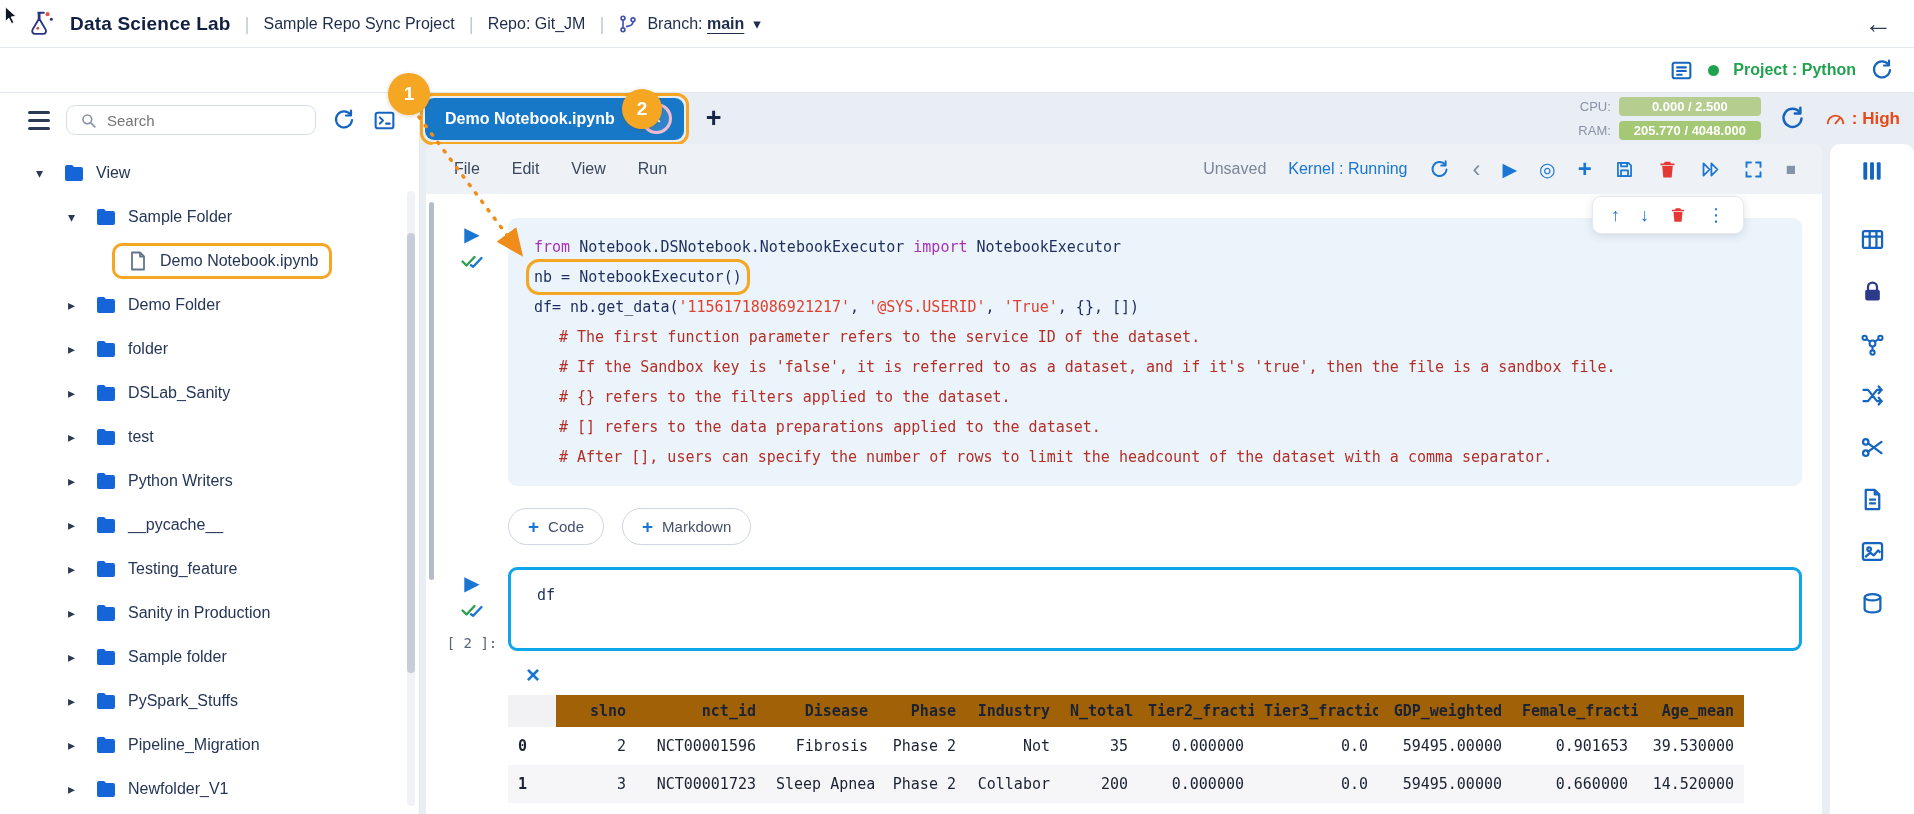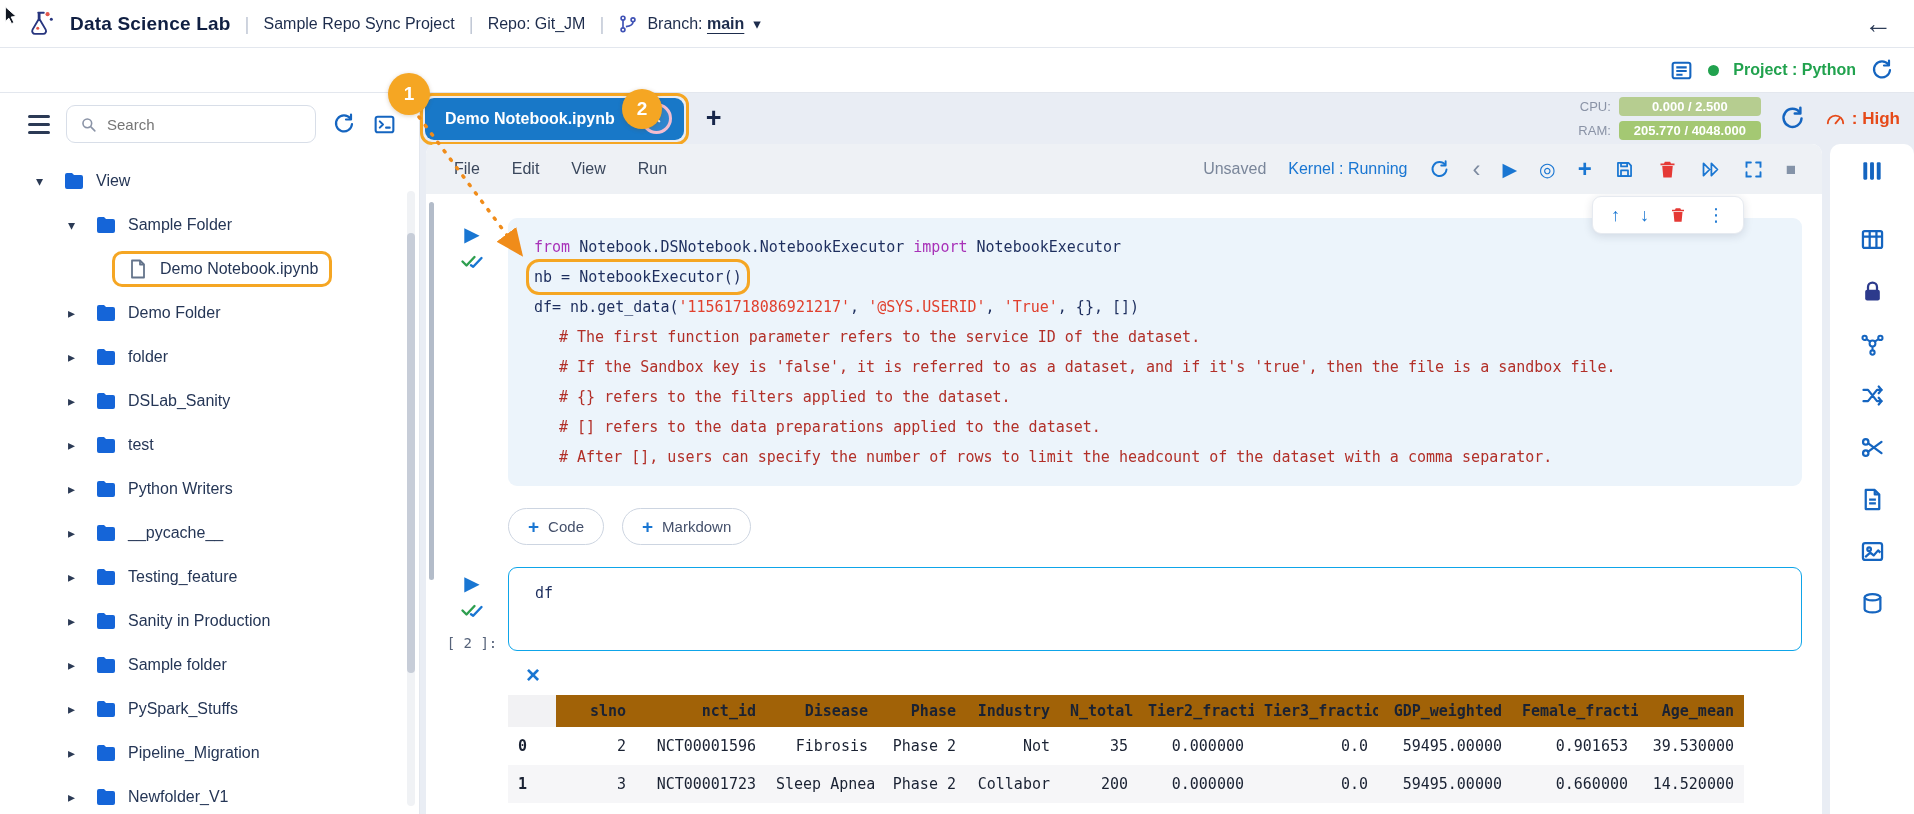--- a/index.html
+++ b/index.html
@@ -37,21 +37,21 @@
   .ann-line.annotate::after { inset:-3px -8px; border-radius:13px; }
 
   
   .body-row { display:flex; height:721px; }
 
   
   .sidebar { width:420px; border-right:1px solid #e3e7ee; background:#fff; position:relative; flex:0 0 auto; }
   .sidebar-top { display:flex; align-items:center; gap:16px; padding:12px 22px 8px 28px; }
   .hamburger { display:flex; flex-direction:column; gap:5px; cursor:pointer; }
   .hamburger span { display:block; width:22px; height:3px; background:#2b3a55; border-radius:2px; }
-  .search-box { flex:1; display:flex; align-items:center; gap:9px; border:1px solid #d8dee8; border-radius:9px; height:38px; padding:0 12px; color:#8a93a6; background:#fff; }
+  .search-box { flex:1; display:flex; align-items:center; gap:9px; border:1px solid #d8dee8; border-radius:9px; height:30px; padding:0 12px; color:#8a93a6; background:#fff; }
   .search-box svg { width:19px; height:19px; color:#8a93a6; flex:0 0 auto; }
   .search-box input { border:none; outline:none; font-size:15px; color:#44506b; width:100%; background:transparent; font-family:inherit; }
   .console-icon { width:25px; height:25px; color:#1565c0; }
   .tree { padding-top:8px; }
   .tree-row { height:44px; display:flex; align-items:center; font-size:16px; color:#253656; cursor:pointer; }
   .chev { width:26px; font-size:14px; color:#2b3a55; flex:0 0 auto; }
   .t-icon { width:24px; height:24px; margin-right:10px; flex:0 0 auto; display:inline-flex; }
   .t-icon svg { width:24px; height:24px; }
   .item-box { display:inline-flex; align-items:center; }
   .sb-track { position:absolute; right:4px; top:98px; bottom:8px; width:8px; background:#f0f2f5; border-radius:4px; }
@@ -108,21 +108,21 @@
   .ann-line { display:inline-block; }
 
   .cell-toolbar { position:absolute; top:2px; right:78px; background:#fff; border:1px solid #e6eaf0; box-shadow:0 2px 10px rgba(30,40,70,.14); border-radius:9px; height:38px; display:flex; align-items:center; gap:20px; padding:0 18px; }
   .cell-toolbar .tb-ic { font-size:18px; }
   .cell-toolbar .tb-ic svg { width:18px; height:18px; }
 
   .add-row { display:flex; gap:18px; margin:22px 0 22px 58px; }
   .add-btn { display:flex; align-items:center; gap:9px; border:1px solid #cdd5e1; border-radius:19px; background:#fff; height:37px; padding:0 19px; font-size:15px; color:#44506b; cursor:pointer; }
   .add-btn .plus { color:#1976d2; font-size:19px; font-weight:bold; }
 
-  .cell2 { flex:1; background:#fff; border:1px solid #0ea5e9; border-radius:9px; padding:16px 14px 16px 26px; font-family:"DejaVu Sans Mono",monospace; font-size:15px; color:#1d2e5e; min-width:0; }
+  .cell2 { flex:1; background:#fff; border:3px solid #0ea5e9; border-radius:9px; padding:16px 14px 16px 26px; font-family:"DejaVu Sans Mono",monospace; font-size:15px; color:#1d2e5e; min-width:0; }
 
   .out-close { color:#1976d2; font-size:24px; font-weight:bold; margin:12px 0 8px 76px; line-height:1; cursor:pointer; width:22px; }
 
   .out-table { margin-left:58px; }
   .out-table table { border-collapse:collapse; table-layout:fixed; width:1236px; font-family:"DejaVu Sans Mono",monospace; font-size:15px; color:#1a2233; }
   .out-table thead th { background:#a16207; font-weight:bold; padding:7px 10px; text-align:right; white-space:nowrap; overflow:hidden; }
   .out-table tbody td { padding:10px 10px; text-align:right; white-space:nowrap; overflow:hidden; }
   .out-table tbody th.idx { text-align:left; font-weight:bold; padding:10px 10px; }
   .out-table thead th.idx { background:#f2f2f4; }
   .out-table tbody tr:nth-child(2) { background:#f6f6f8; }

